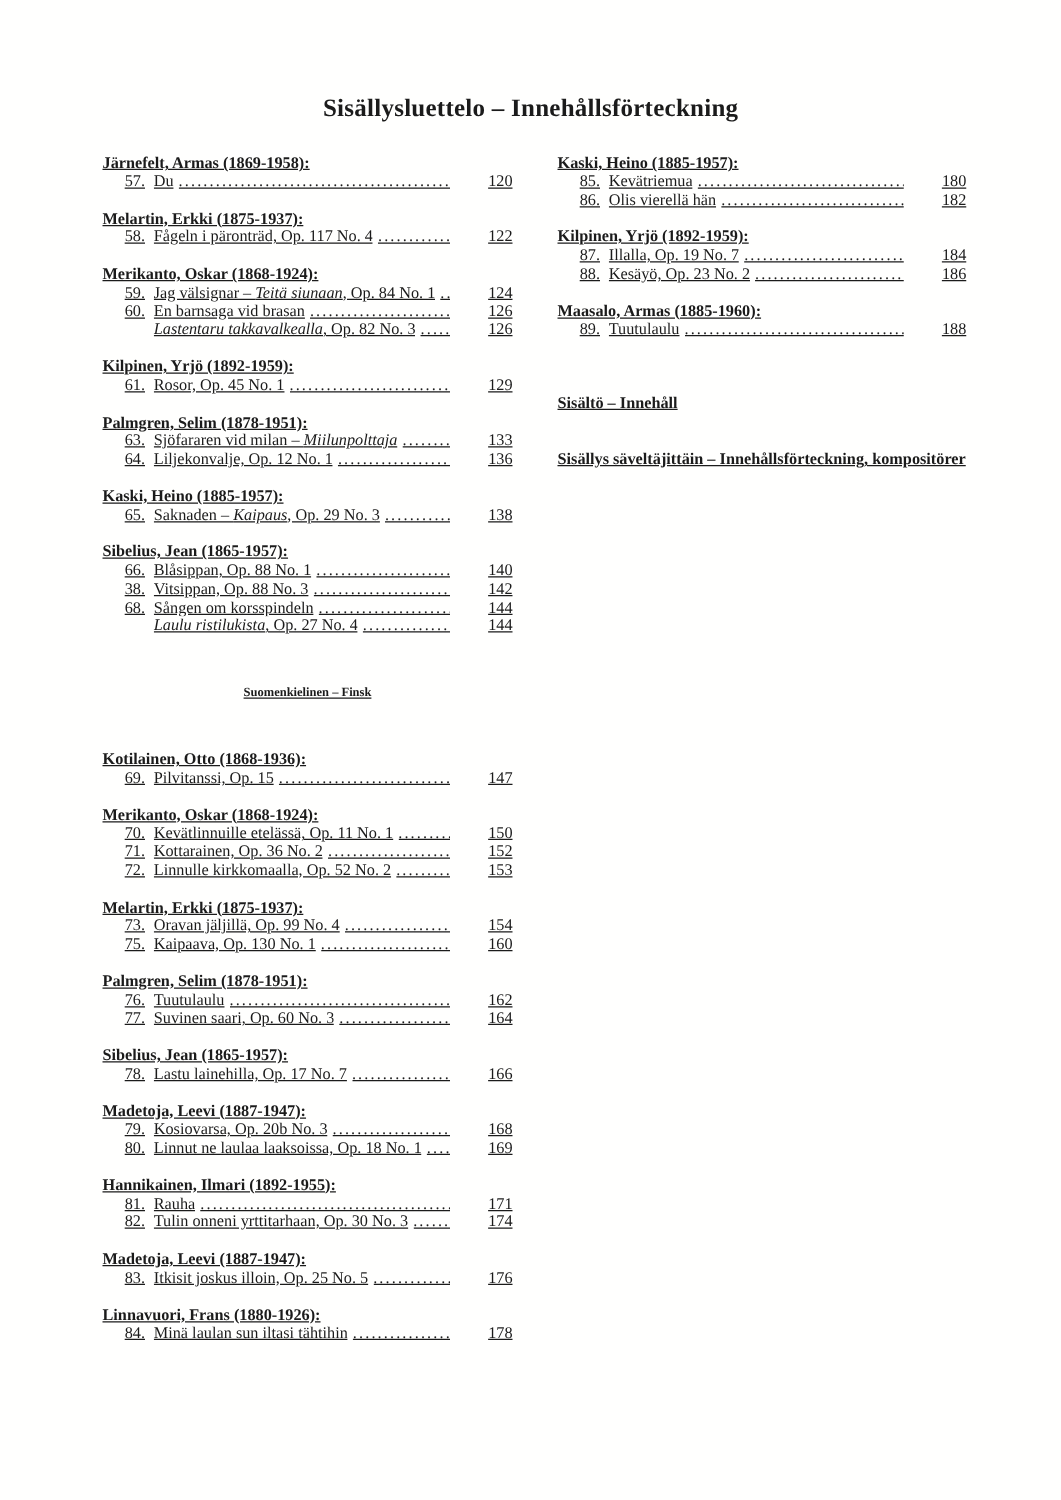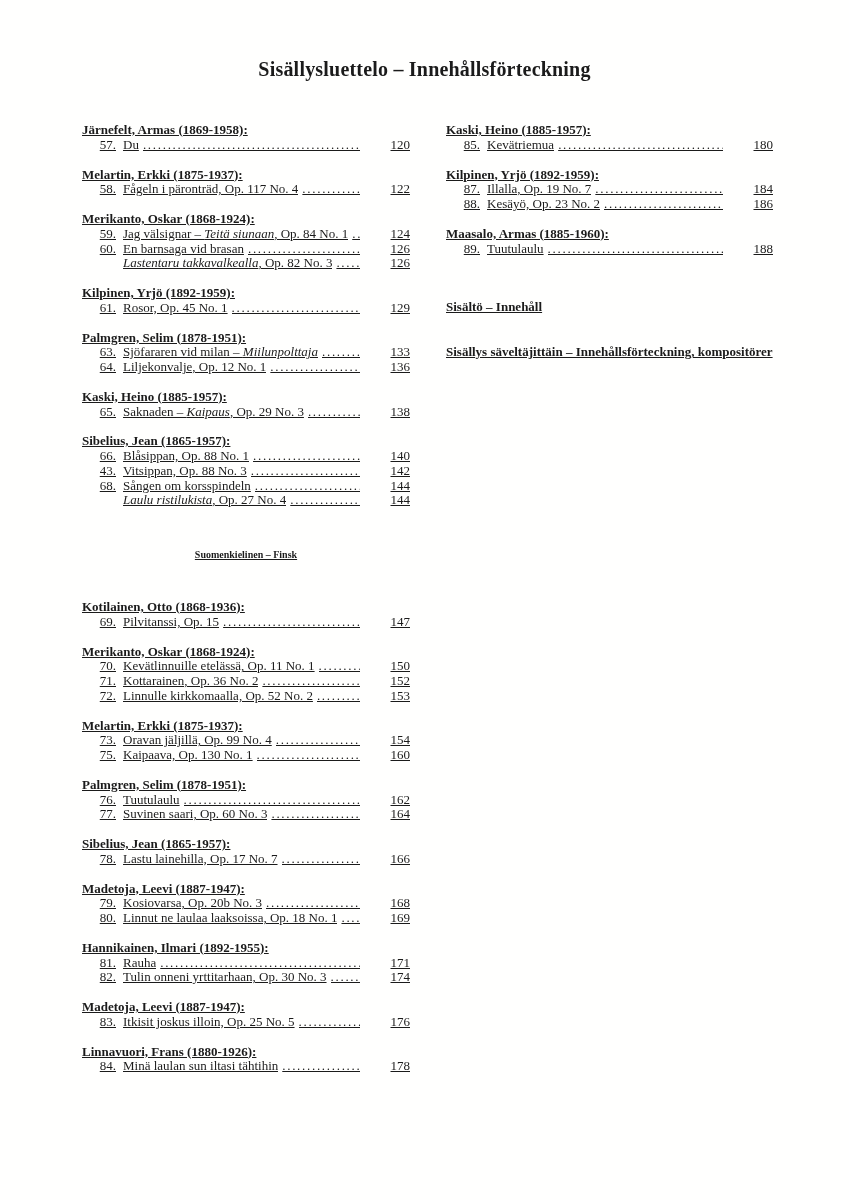--- a/index.html
+++ b/index.html
@@ -7,21 +7,21 @@
     position: relative;
     width: 849px;
     height: 1200px;
     background: #fffffe;
     color: #1b1b1b;
     font-family: "Liberation Serif", "DejaVu Serif", serif;
     overflow: hidden;
   }
   .doc-title {
     position: absolute;
-    top: 58px;
+    top: 76px;
     left: 0;
     width: 100%;
     margin: 0;
     text-align: center;
     font-size: 20px;
     font-weight: bold;
     letter-spacing: 0.2px;
   }
   .col {
     position: absolute;
@@ -151,21 +151,21 @@
       </div>
       <div class="block">
         <div class="chead">Sibelius, Jean (1865-1957):</div>
         <div class="entry">
           <span class="num">66.</span>
           <span class="etitle"><span>Blåsippan, Op. 88 No. 1</span></span>
           <span class="leader"></span>
           <span class="pg">140</span>
         </div>
         <div class="entry">
-          <span class="num">43.</span>
+          <span class="num">38.</span>
           <span class="etitle"><span>Vitsippan, Op. 88 No. 3</span></span>
           <span class="leader"></span>
           <span class="pg">142</span>
         </div>
         <div class="entry">
           <span class="num">68.</span>
           <span class="etitle"><span>Sången om korsspindeln</span></span>
           <span class="leader"></span>
           <span class="pg">144</span>
         </div>
@@ -296,20 +296,26 @@
       </div>
     </div>
   <div class="col col-right">
       <div class="block">
         <div class="chead">Kaski, Heino (1885-1957):</div>
         <div class="entry">
           <span class="num">85.</span>
           <span class="etitle"><span>Kevätriemua</span></span>
           <span class="leader"></span>
           <span class="pg">180</span>
+        </div>
+        <div class="entry">
+          <span class="num">86.</span>
+          <span class="etitle"><span>Olis vierellä hän</span></span>
+          <span class="leader"></span>
+          <span class="pg">182</span>
         </div>
       </div>
       <div class="block">
         <div class="chead">Kilpinen, Yrjö (1892-1959):</div>
         <div class="entry">
           <span class="num">87.</span>
           <span class="etitle"><span>Illalla, Op. 19 No. 7</span></span>
           <span class="leader"></span>
           <span class="pg">184</span>
         </div>

